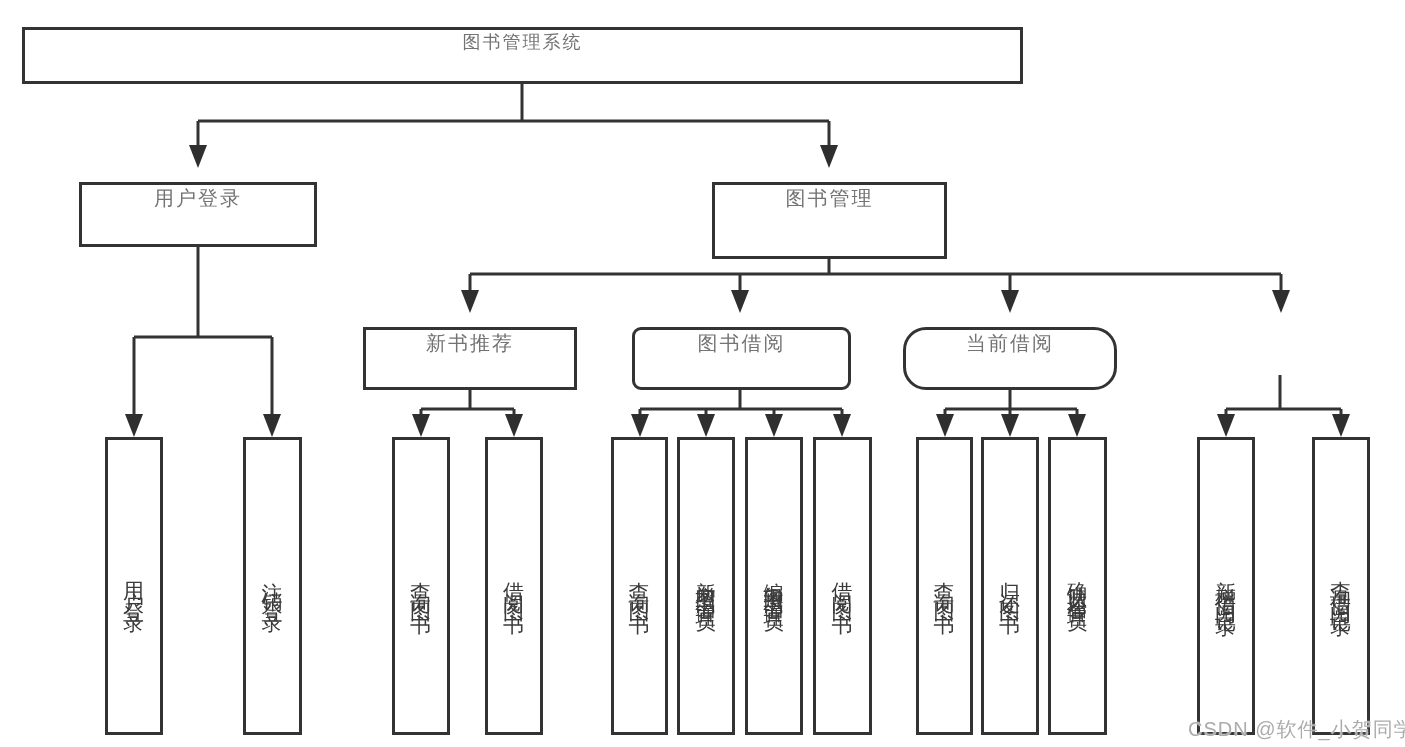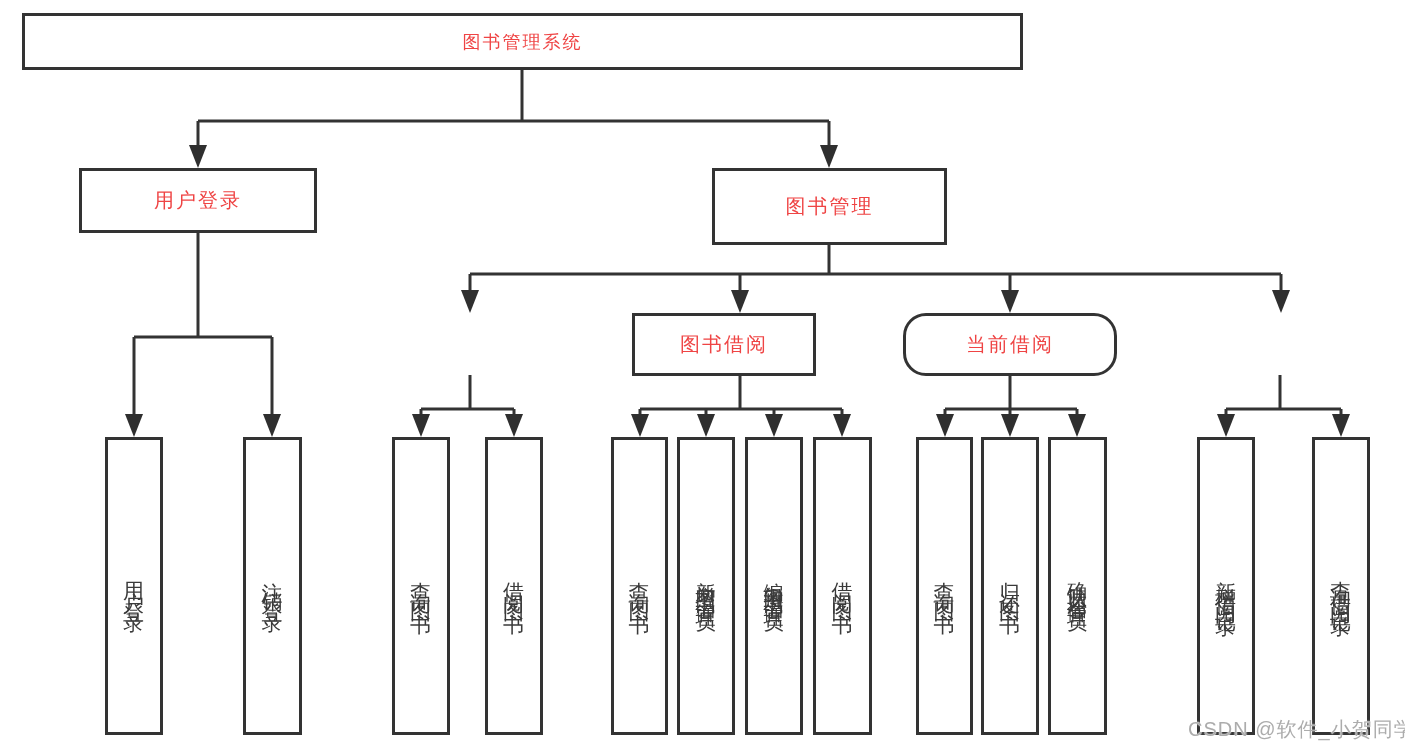--- a/index.html
+++ b/index.html
@@ -20,24 +20,24 @@
     position: absolute;
     left: 0; top: 0;
     width: 1405px; height: 747px;
   }
   .node {
     position: absolute;
     box-sizing: border-box;
     border: 3px solid #333333;
     background: #ffffff;
     display: flex;
-    align-items: center;
     justify-content: center;
     letter-spacing: 2px;
-    color: #ef4444;
+    color: #737373;
+    margin-top: 14px;
   }
   .lvl1 { font-size: 18px; }
   .lvl2, .lvl3 { font-size: 20px; }
   .leaf {
     position: absolute;
     box-sizing: border-box;
     border: 3px solid #333333;
     background: #ffffff;
     display: flex;
     align-items: center;
@@ -144,21 +144,24 @@
     <span>图书管理系统</span>
   </div>
 
   <div class="node lvl2" style="left:79px; top:168px; width:238px; height:65px;">
     <span>用户登录</span>
   </div>
   <div class="node lvl2" style="left:712px; top:168px; width:235px; height:77px;">
     <span>图书管理</span>
   </div>
 
-  <div class="node lvl3" style="left:632px; top:313px; width:184px; height:63px;">
+  <div class="node lvl3" style="left:363px; top:313px; width:214px; height:63px;">
+    <span>新书推荐</span>
+  </div>
+  <div class="node lvl3" style="left:632px; top:313px; width:219px; height:63px;border-radius:9px;">
     <span>图书借阅</span>
   </div>
   <div class="node lvl3" style="left:903px; top:313px; width:214px; height:63px;border-radius:23px;">
     <span>当前借阅</span>
   </div>
 
   <div class="leaf" style="left:105px;">
     <span class="vtext">用户登录</span>
   </div>
   <div class="leaf" style="left:243px; width:59px;">

